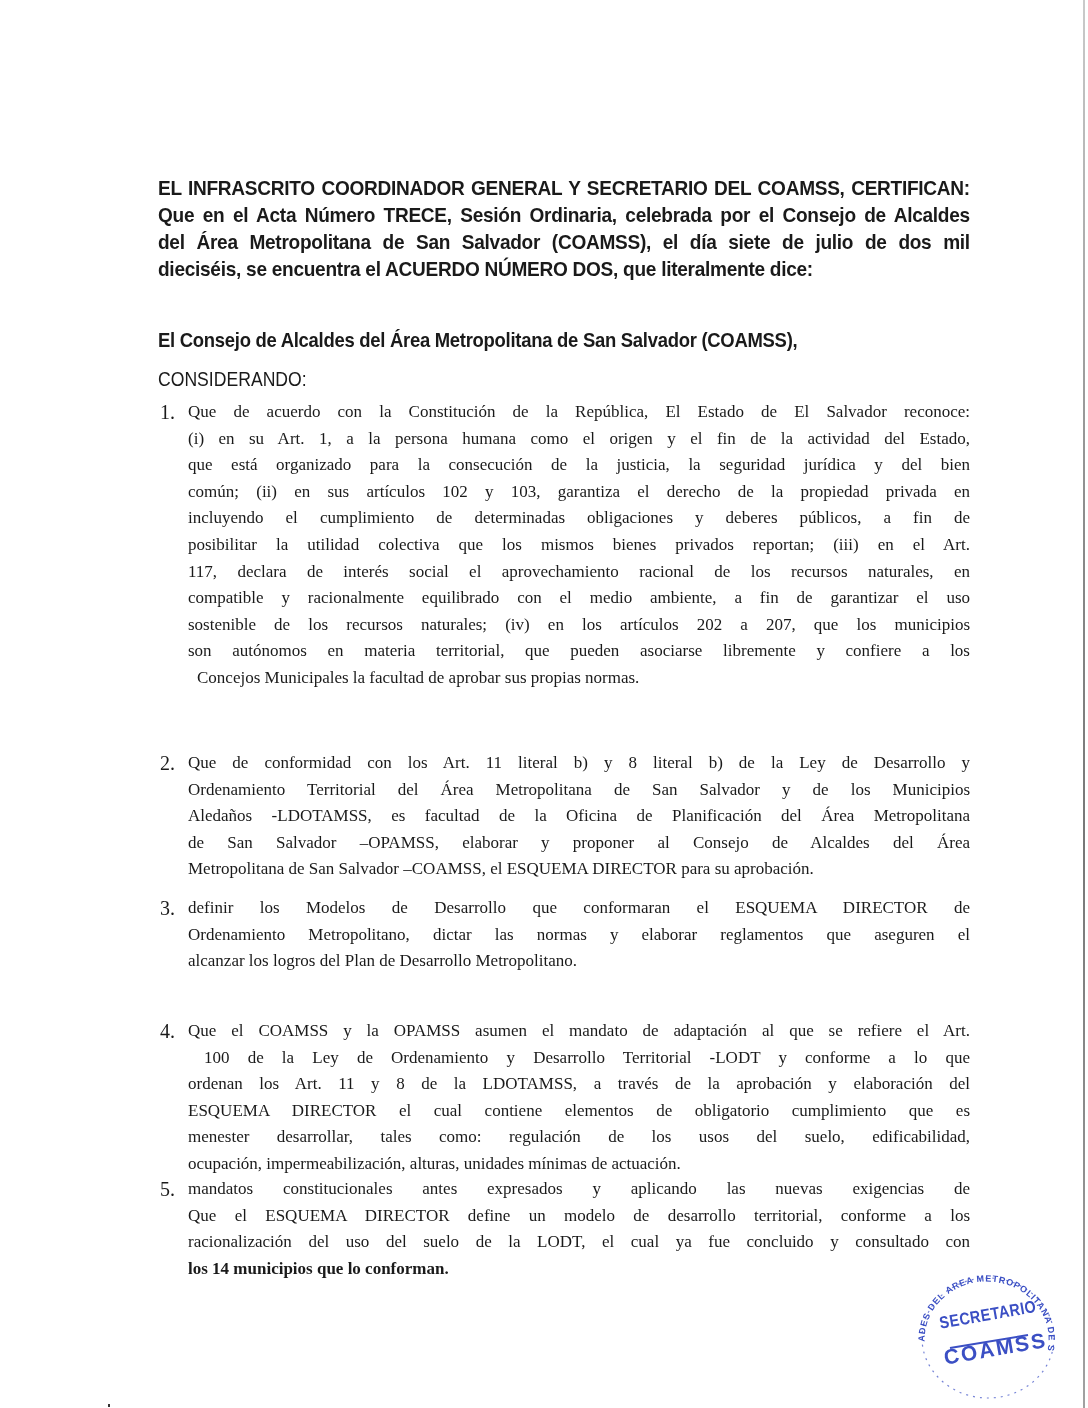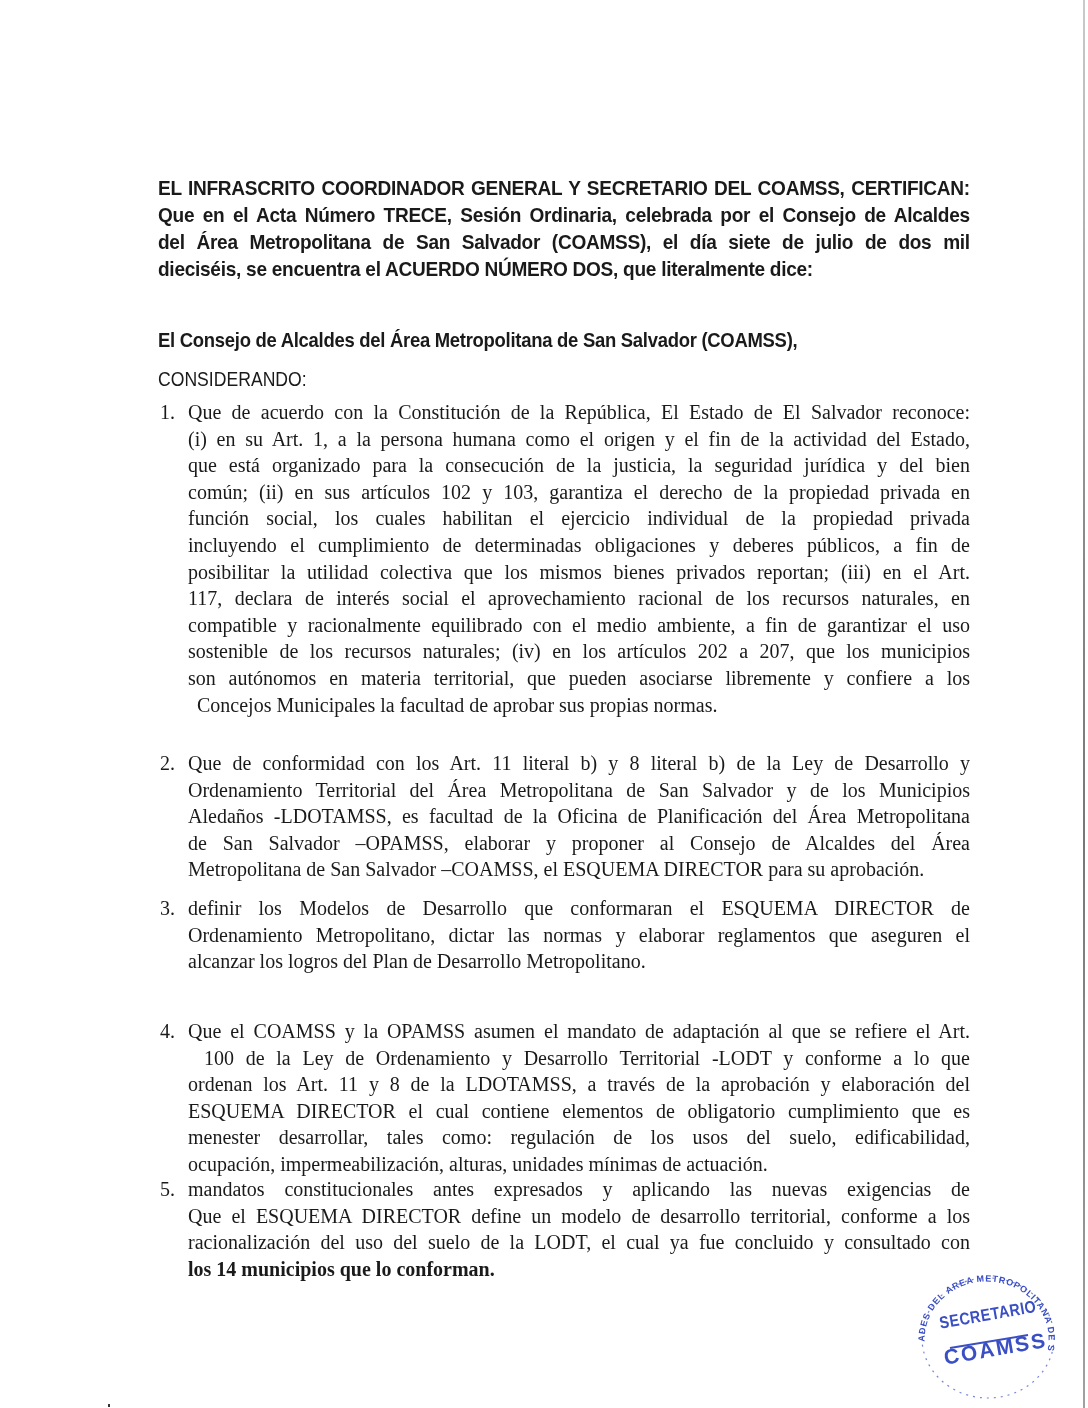--- a/index.html
+++ b/index.html
@@ -84,21 +84,21 @@
       left: 0;
       top: 0;
       font-size: 20px;
       line-height: 26.6px;
     }
     .item-body {
       position: absolute;
       left: 28px;
       top: 0;
       width: 782px;
-      font-size: 20px;
+      font-size: 17px;
       line-height: 26.6px;
       text-align: justify;
     }
     .item-body .ln {
       display: block;
       text-align: justify;
       text-align-last: justify;
       white-space: nowrap;
       overflow: visible;
     }
@@ -166,21 +166,20 @@
 
   <div class="considerando">CONSIDERANDO:</div>
 
   <div class="item" style="top:399px;">
     <div class="item-number">1.</div>
     <div class="item-body">
       <span class="ln" style="display: block; text-align-last: justify;">Que de acuerdo con la Constitución de la República, El Estado de El Salvador reconoce:</span>
       <span class="ln" style="display: block; text-align-last: justify;">(i) en su Art. 1, a la persona humana como el origen y el fin de la actividad del Estado,</span>
       <span class="ln" style="display: block; text-align-last: justify;">que está organizado para la consecución de la justicia, la seguridad jurídica y del bien</span>
       <span class="ln" style="display: block; text-align-last: justify;">común; (ii) en sus artículos 102 y 103, garantiza el derecho de la propiedad privada en</span>
-      <span class="ln" style="display: block; text-align-last: justify;">función social, los cuales habilitan el ejercicio individual de la propiedad privada</span>
       <span class="ln" style="display: block; text-align-last: justify;">incluyendo el cumplimiento de determinadas obligaciones y deberes públicos, a fin de</span>
       <span class="ln" style="display: block; text-align-last: justify;">posibilitar la utilidad colectiva que los mismos bienes privados reportan; (iii) en el  Art.</span>
       <span class="ln" style="display: block; text-align-last: justify;">117, declara de interés social el aprovechamiento racional de los recursos naturales, en</span>
       <span class="ln" style="display: block; text-align-last: justify;">compatible y racionalmente equilibrado con el medio ambiente, a fin de garantizar el uso</span>
       <span class="ln" style="display: block; text-align-last: justify;">sostenible de los recursos naturales; (iv) en los artículos 202 a 207, que los municipios</span>
       <span class="ln" style="display: block; text-align-last: justify;">son autónomos en materia territorial, que pueden asociarse libremente y confiere a los</span>
       <span class="ln last" style="display: block; text-align-last: left; margin-left: 9px;">Concejos Municipales la facultad de aprobar sus propias normas.</span>
     </div>
   </div>
 

